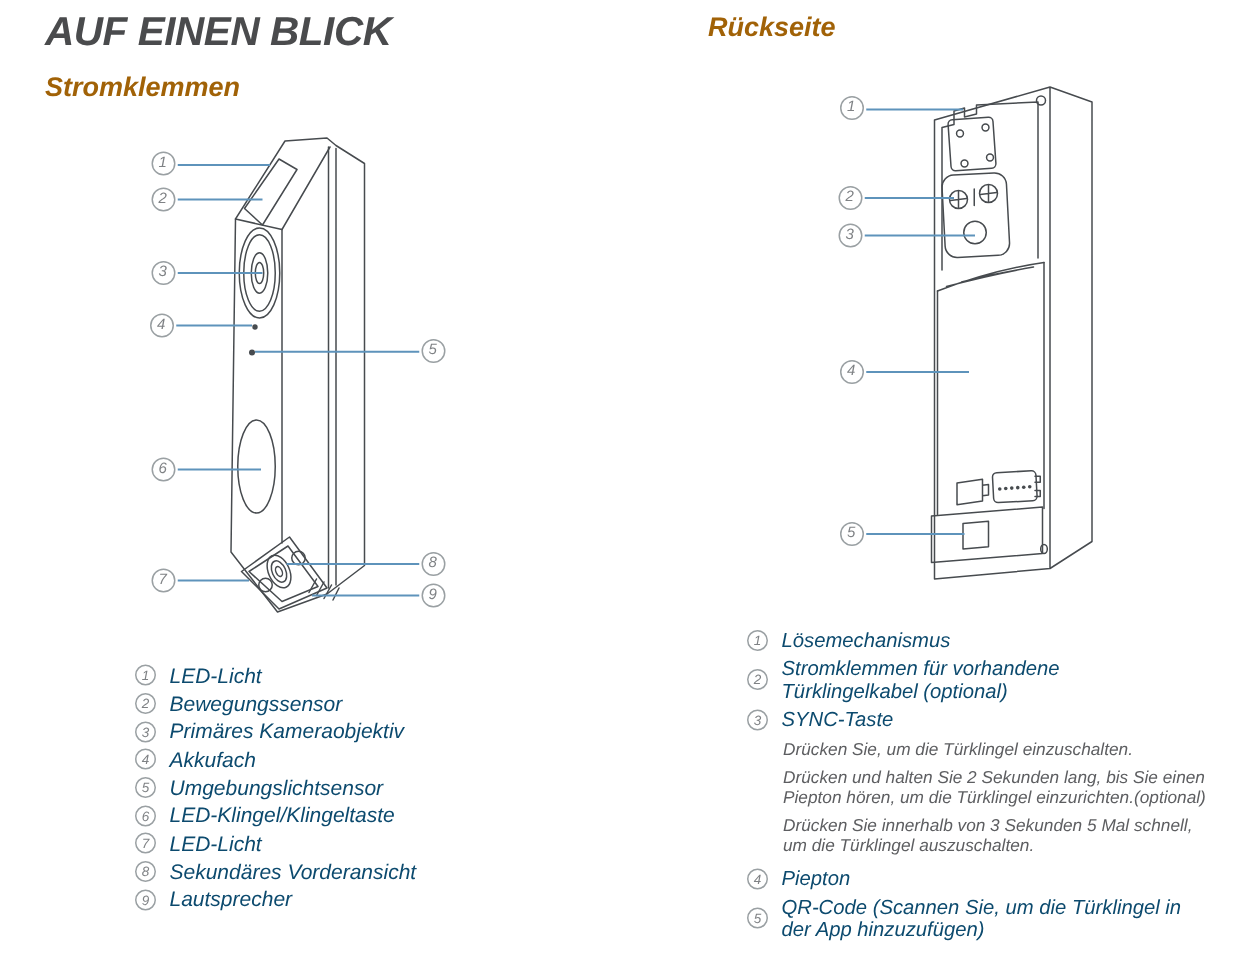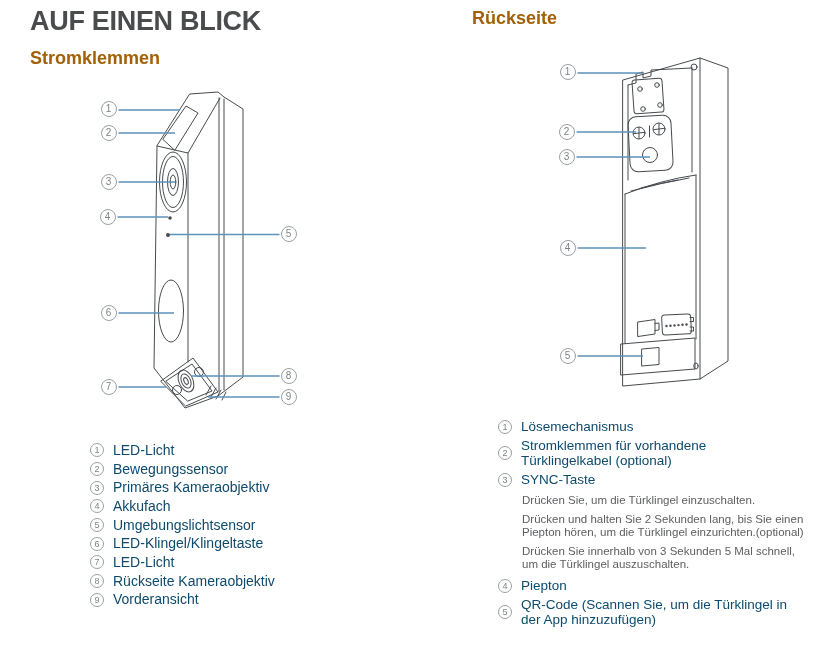--- a/index.html
+++ b/index.html
@@ -1,20 +1,21 @@
 <!DOCTYPE html>
 <html><head>
 <meta charset="utf-8">
 <style>
   * { margin:0; padding:0; box-sizing:border-box; }
   html,body { background:#fff; }
   .page {
     position:relative; width:823px; height:647px; background:#ffffff;
     font-family:"Liberation Sans", sans-serif; overflow:hidden;
     color:#55565a;
+    font-style:italic;
   }
   .page-title {
     position:absolute; left:30px; top:6px;
     font-size:27px; font-weight:700; color:#4a4b4d; letter-spacing:-0.3px;
   }
   .sec-heading { position:absolute; font-size:18px; font-weight:700; color:#a16207; }
   .front-heading { left:30px; top:48px; }
   .back-heading  { left:472px; top:8px; }
 
   svg { position:absolute; }
@@ -173,25 +174,25 @@
     <div class="lrow">
         <span class="lc">6</span>
         <span class="ll">LED-Klingel/Klingeltaste</span>
       </div>
     <div class="lrow">
         <span class="lc">7</span>
         <span class="ll">LED-Licht</span>
       </div>
     <div class="lrow">
         <span class="lc">8</span>
-        <span class="ll">Rückseite Kameraobjektiv</span>
+        <span class="ll">Sekundäres Vorderansicht</span>
       </div>
     <div class="lrow">
         <span class="lc">9</span>
-        <span class="ll">Vorderansicht</span>
+        <span class="ll">Lautsprecher</span>
       </div>
   </div>
 
   <div class="legend legend-back">
     <div class="lrow">
         <span class="lc">1</span>
         <span class="ll">Lösemechanismus</span>
       </div>
     <div class="lrow">
         <span class="lc">2</span>

